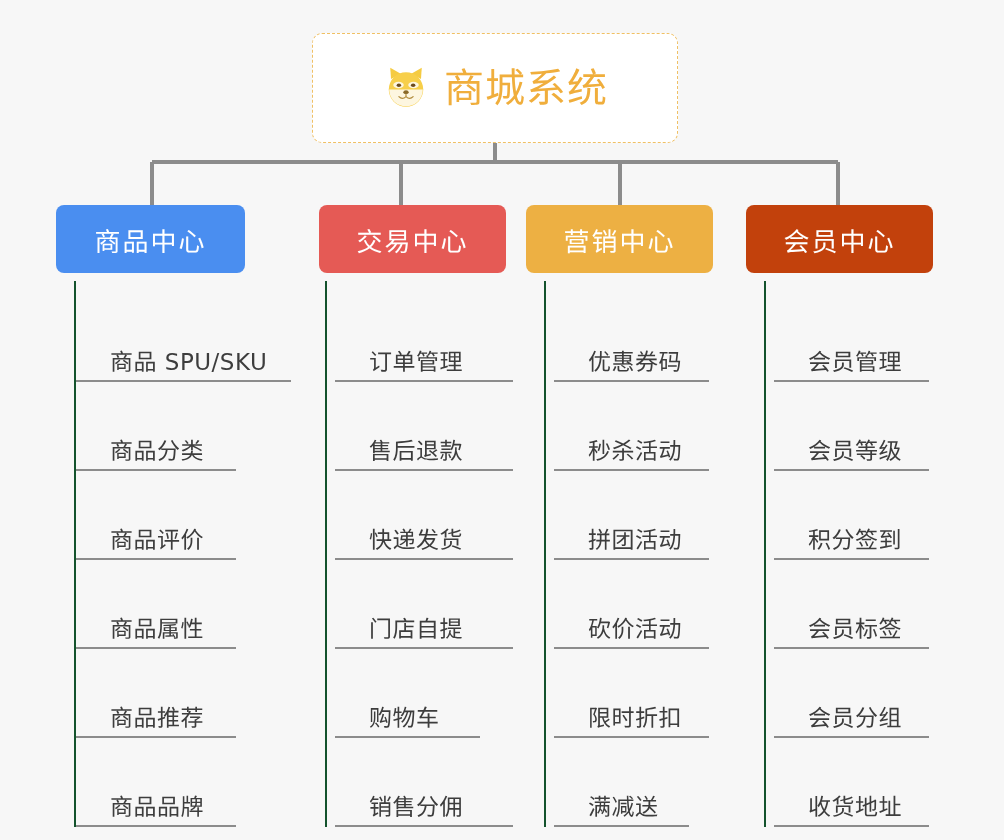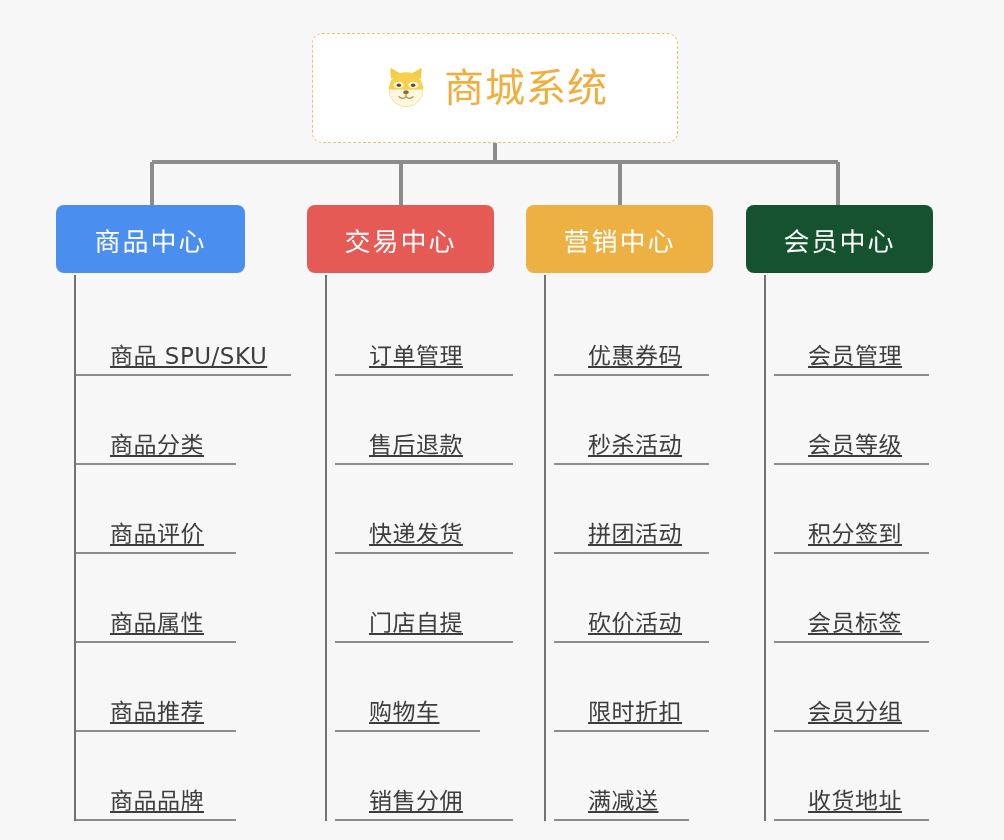--- a/index.html
+++ b/index.html
@@ -94,27 +94,26 @@
     white-space: nowrap;
     font-family: "DejaVu Sans", "Liberation Sans", sans-serif;
   }
 
   .col-1 .cat-header,
   .col-2 .cat-header,
   .col-3 .cat-header { width: 187px; }
 
   .leaf-list {
     position: relative;
-    margin-top: 2px;
+    margin-top: 8px;
     padding-top: 12px;
     margin-left: 18px;
-    border-left: 2px solid #737373;
+    border-left: 2px solid #14532d;
     list-style: none;
     width: 215px;
-    text-decoration: underline;
   }
 
   .col-1 .leaf-list,
   .col-2 .leaf-list,
   .col-3 .leaf-list { width: 190px; padding-left: 8px; }
 
   .leaf-item {
     position: relative;
     height: 89px;
     display: flex;
@@ -207,21 +206,21 @@
           <span class="leaf-label">商品推荐</span>
           <span class="leaf-rule" style="width: 160px; background: rgb(140, 140, 140);"></span>
         </li>
         <li class="leaf-item">
           <span class="leaf-label">商品品牌</span>
           <span class="leaf-rule" style="width: 160px; background: rgb(140, 140, 140);"></span>
         </li>
       </ul>
     </div>
     <div class="column col-1">
-      <div class="cat-header" style="background: rgb(229, 90, 85);">
+      <div class="cat-header" style="background: rgb(229, 90, 85); margin-left: 12px;">
         <span>交易中心</span>
       </div>
       <ul class="leaf-list">
         <li class="leaf-item">
           <span class="leaf-label">订单管理</span>
           <span class="leaf-rule" style="width: 178px; background: rgb(140, 140, 140);"></span>
         </li>
         <li class="leaf-item">
           <span class="leaf-label">售后退款</span>
           <span class="leaf-rule" style="width: 178px; background: rgb(140, 140, 140);"></span>
@@ -269,21 +268,21 @@
           <span class="leaf-label">限时折扣</span>
           <span class="leaf-rule" style="width: 155px; background: rgb(140, 140, 140);"></span>
         </li>
         <li class="leaf-item">
           <span class="leaf-label">满减送</span>
           <span class="leaf-rule" style="width: 135px; background: rgb(140, 140, 140);"></span>
         </li>
       </ul>
     </div>
     <div class="column col-3">
-      <div class="cat-header" style="background: #14532d;">
+      <div class="cat-header" style="background: #c2410c;">
         <span>会员中心</span>
       </div>
       <ul class="leaf-list">
         <li class="leaf-item">
           <span class="leaf-label">会员管理</span>
           <span class="leaf-rule" style="width: 155px; background: rgb(140, 140, 140);"></span>
         </li>
         <li class="leaf-item">
           <span class="leaf-label">会员等级</span>
           <span class="leaf-rule" style="width: 155px; background: rgb(140, 140, 140);"></span>

